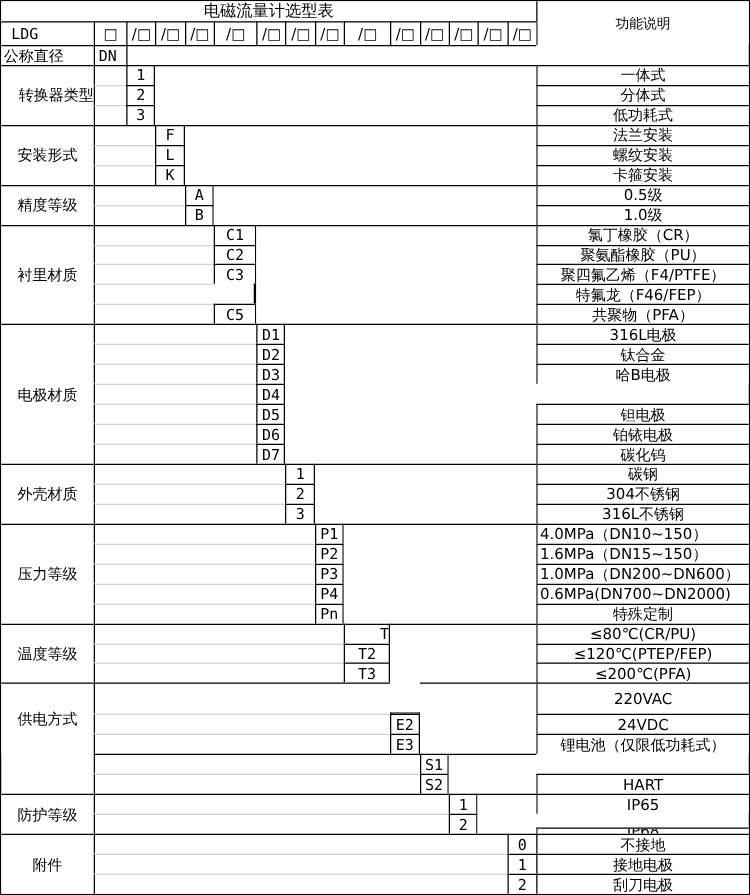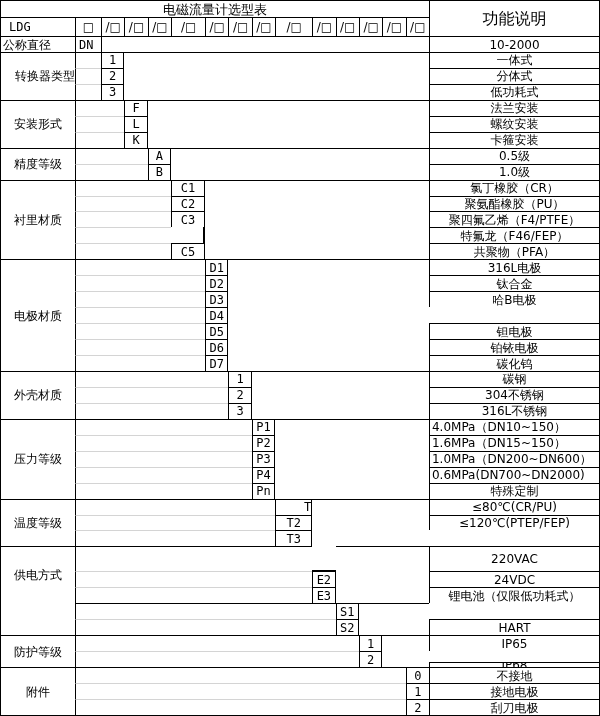--- a/index.html
+++ b/index.html
@@ -20,42 +20,41 @@
     font-size:12px;line-height:1;
     white-space:nowrap;overflow:hidden;
     color:#000;background:#fff;
   }
   .bl{border-left:1px solid #000;}
   .bt{border-top:1px solid #000;}
   .br{border-right:1px solid #000;}
   .gt{border-top:1px solid #d4d4d4;}
   .left{justify-content:flex-start;padding-left:2px;}
   .title-cell{grid-column:1/16;grid-row:1/2;font-size:13px;}
-  .func-header{grid-column:16/17;grid-row:1/3;font-size:16px;}
+  .func-header{grid-column:16/17;grid-row:1/3;font-size:11px;}
   .ldg{grid-column:1/2;grid-row:2/3;justify-content:flex-start;padding-left:8px;font-family:"DejaVu Sans Mono","Liberation Mono",monospace;}
   .first-box{grid-column:2/3;grid-row:2/3;}
   .dia-label{grid-column:1/2;grid-row:3/4;justify-content:flex-start;padding-left:2px;}
   .dia-code{grid-column:2/3;grid-row:3/4;justify-content:flex-start;padding-left:3px;font-family:"DejaVu Sans Mono","Liberation Mono",monospace;}
   .dia-span{grid-column:3/16;grid-row:3/4;}
   .dia-desc{grid-column:16/17;grid-row:3/4;}
   .code{font-family:"DejaVu Sans Mono","Liberation Mono",monospace;font-size:12px;}
   .slot{font-size:12px;}
 </style>
 </head>
 <body>
 
 <div id="tbl">
   <div class="cell title-cell">电磁流量计选型表</div>
   <div class="cell func-header bl">功能说明</div>
   <div class="cell ldg bt">LDG</div>
   <div class="cell first-box bl bt">□</div>
   <div class="cell dia-label bt">公称直径</div>
   <div class="cell dia-code bl bt">DN</div>
   <div class="cell dia-span bl bt"></div>
-  <div class="cell dia-desc bl bt">10-2000</div>
 <div class="cell bl bt slot" style="grid-area: 2 / 3 / 3 / 4;">/□</div>
     <div class="cell bl bt slot" style="grid-area: 2 / 4 / 3 / 5;">/□</div>
     <div class="cell bl bt slot" style="grid-area: 2 / 5 / 3 / 6;">/□</div>
     <div class="cell bl bt slot" style="grid-area: 2 / 6 / 3 / 7;">/□</div>
     <div class="cell bl bt slot" style="grid-area: 2 / 7 / 3 / 8;">/□</div>
     <div class="cell bl bt slot" style="grid-area: 2 / 8 / 3 / 9;">/□</div>
     <div class="cell bl bt slot" style="grid-area: 2 / 9 / 3 / 10;">/□</div>
     <div class="cell bl bt slot" style="grid-area: 2 / 10 / 3 / 11;">/□</div>
     <div class="cell bl bt slot" style="grid-area: 2 / 11 / 3 / 12;">/□</div>
     <div class="cell bl bt slot" style="grid-area: 2 / 12 / 3 / 13;">/□</div>
@@ -161,20 +160,21 @@
     <div class="cell bt" style="grid-area: 27 / 10 / 32 / 16;"></div>
     <div class="cell bt" style="grid-area: 32 / 1 / 35 / 2;">温度等级</div>
     <div class="cell bt bl" style="grid-area: 32 / 2 / 33 / 10;"></div>
     <div class="cell bl bt code br" style="grid-area: 32 / 10 / 33 / 11; padding-left: 35px;">T1</div>
     <div class="cell bl bt desc" style="grid-area: 32 / 16 / 33 / 17;">≤80℃(CR/PU)</div>
     <div class="cell gt bl" style="grid-area: 33 / 2 / 34 / 10;"></div>
     <div class="cell bl bt code br" style="grid-area: 33 / 10 / 34 / 11;">T2</div>
     <div class="cell bl bt desc" style="grid-area: 33 / 16 / 34 / 17;">≤120℃(PTEP/FEP)</div>
     <div class="cell gt bl" style="grid-area: 34 / 2 / 35 / 10;"></div>
     <div class="cell bl bt code br" style="grid-area: 34 / 10 / 35 / 11;">T3</div>
+    <div class="cell bl bt desc" style="grid-area: 34 / 16 / 35 / 17;">≤200℃(PFA)</div>
     <div class="cell bt" style="grid-area: 32 / 11 / 35 / 16;"></div>
     <div class="cell bt" style="grid-area: 35 / 1 / 38 / 2;">供电方式</div>
     <div class="cell bt bl" style="grid-area: 35 / 2 / 36 / 11;"></div>
     <div class="cell bl bt code br" style="grid-area: 35 / 11 / 36 / 12; margin-top: 24px;">E1</div>
     <div class="cell bl bt desc" style="grid-area: 35 / 16 / 36 / 17;">220VAC</div>
     <div class="cell gt bl" style="grid-area: 36 / 2 / 37 / 11;"></div>
     <div class="cell bl bt code br" style="grid-area: 36 / 11 / 37 / 12;">E2</div>
     <div class="cell bl bt desc" style="grid-area: 36 / 16 / 37 / 17;">24VDC</div>
     <div class="cell gt bl" style="grid-area: 37 / 2 / 38 / 11;"></div>
     <div class="cell bl bt code br" style="grid-area: 37 / 11 / 38 / 12;">E3</div>

